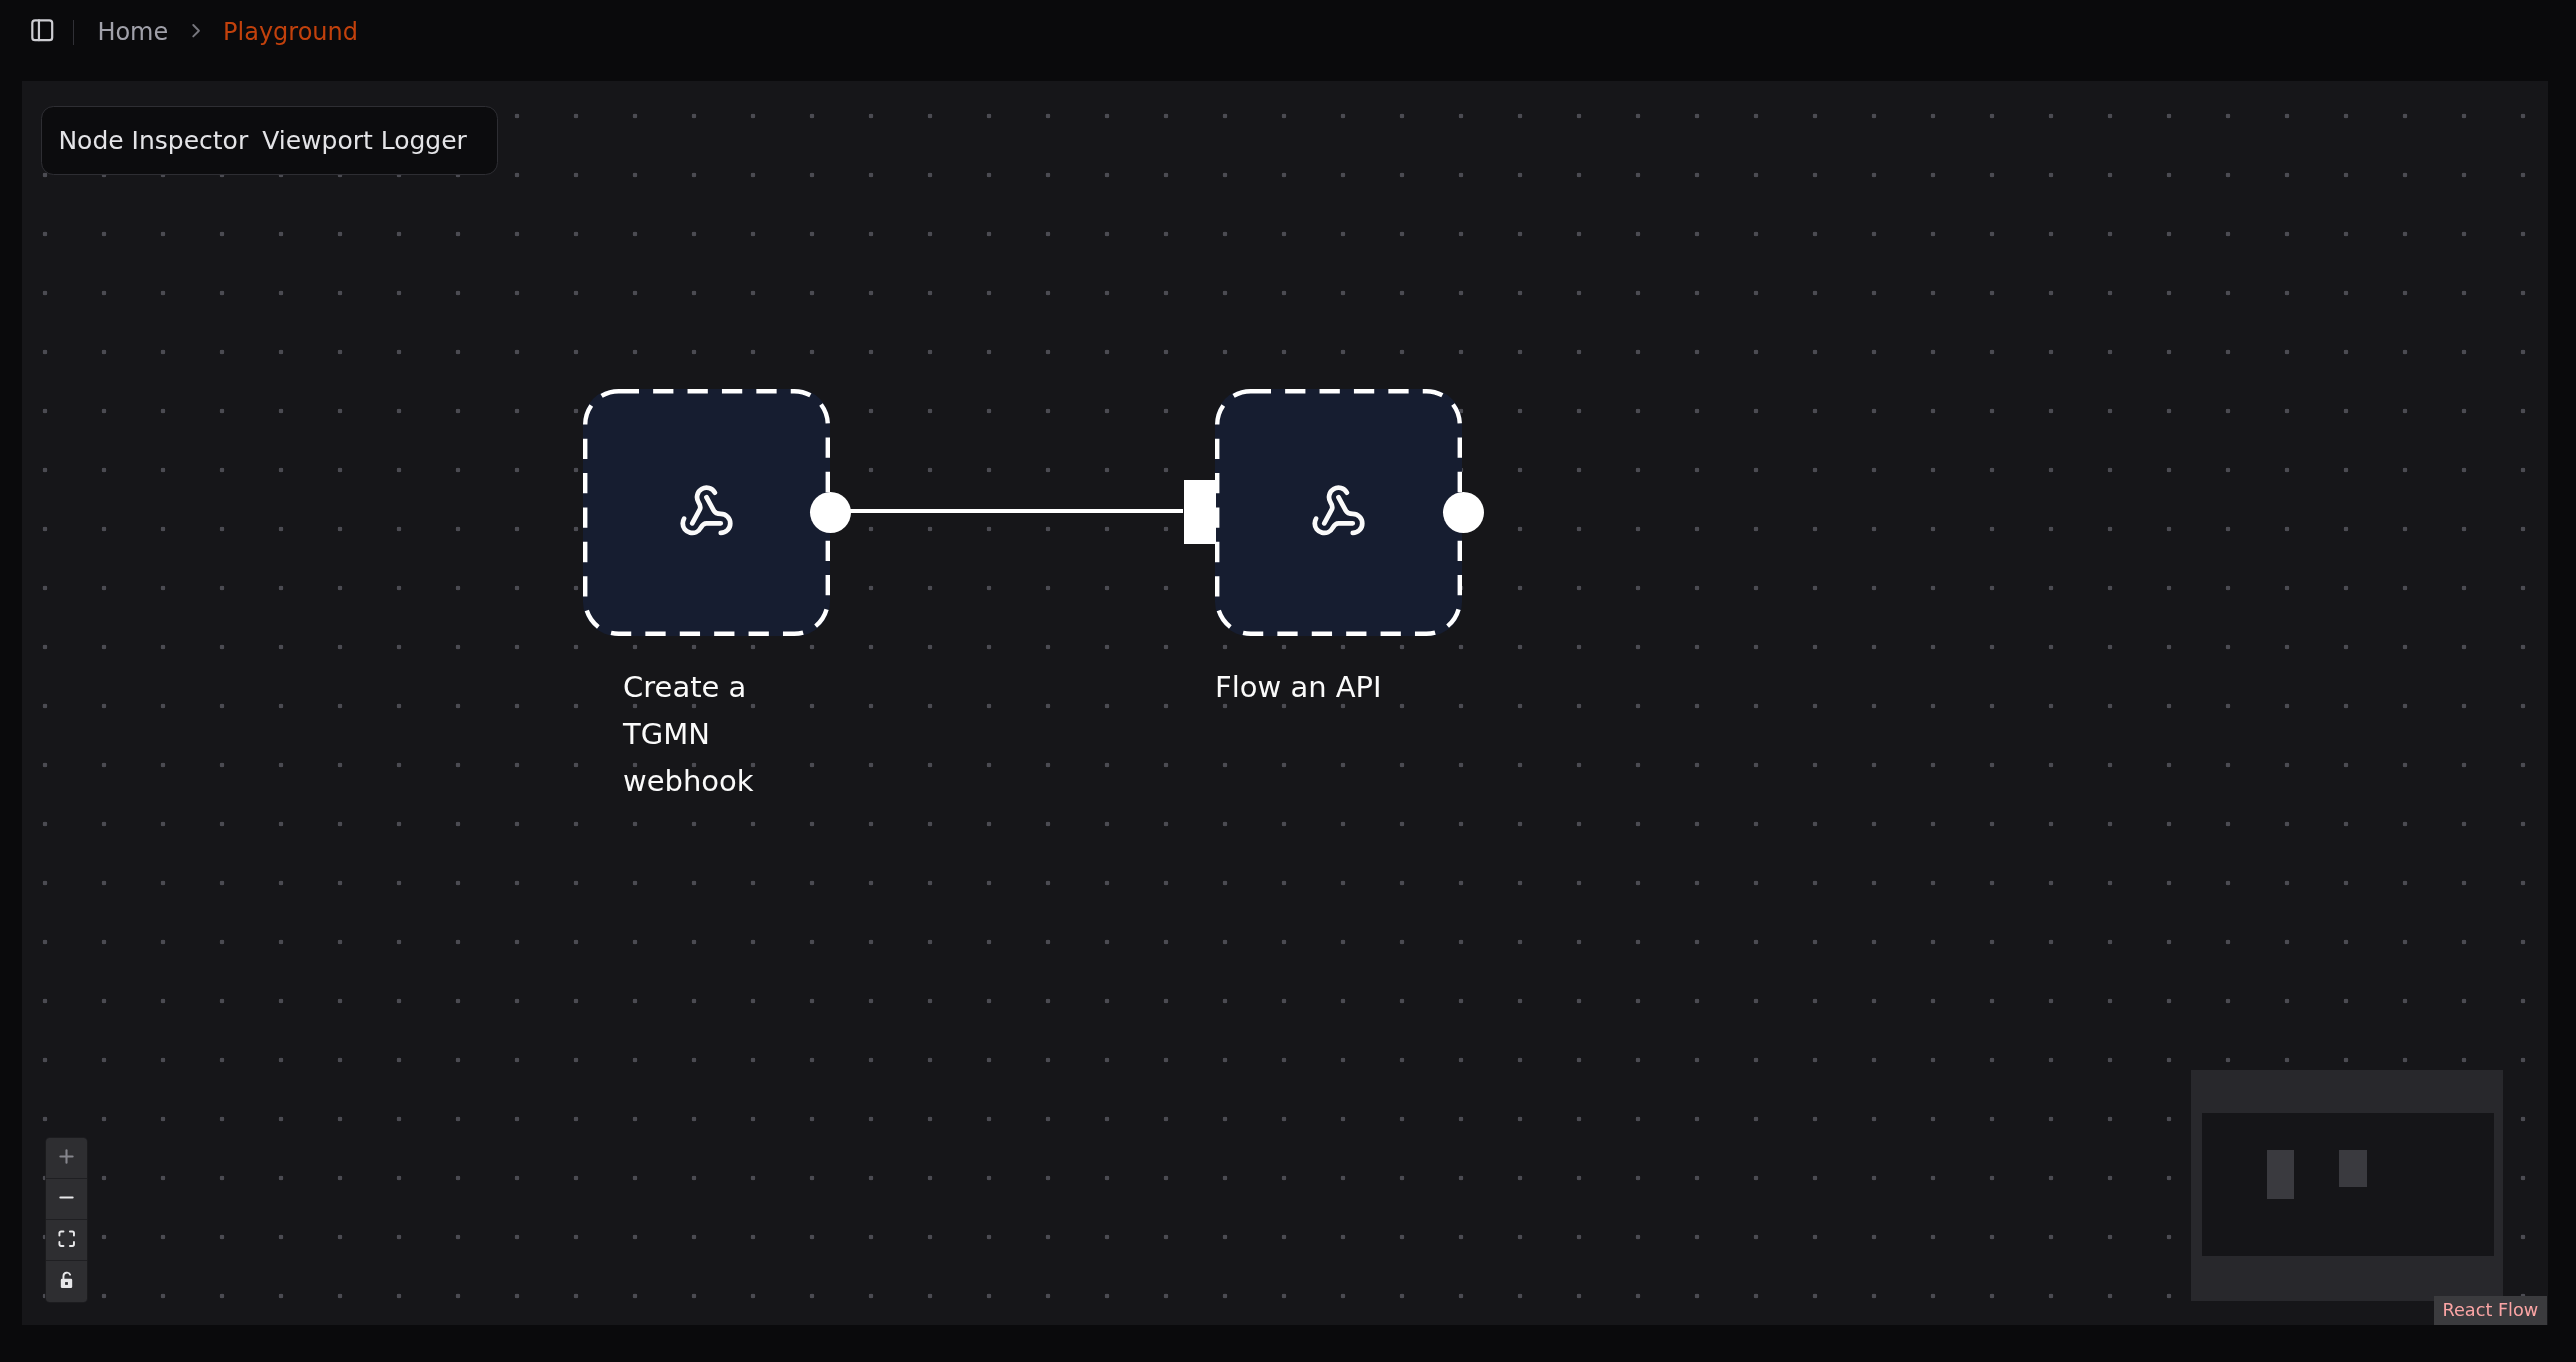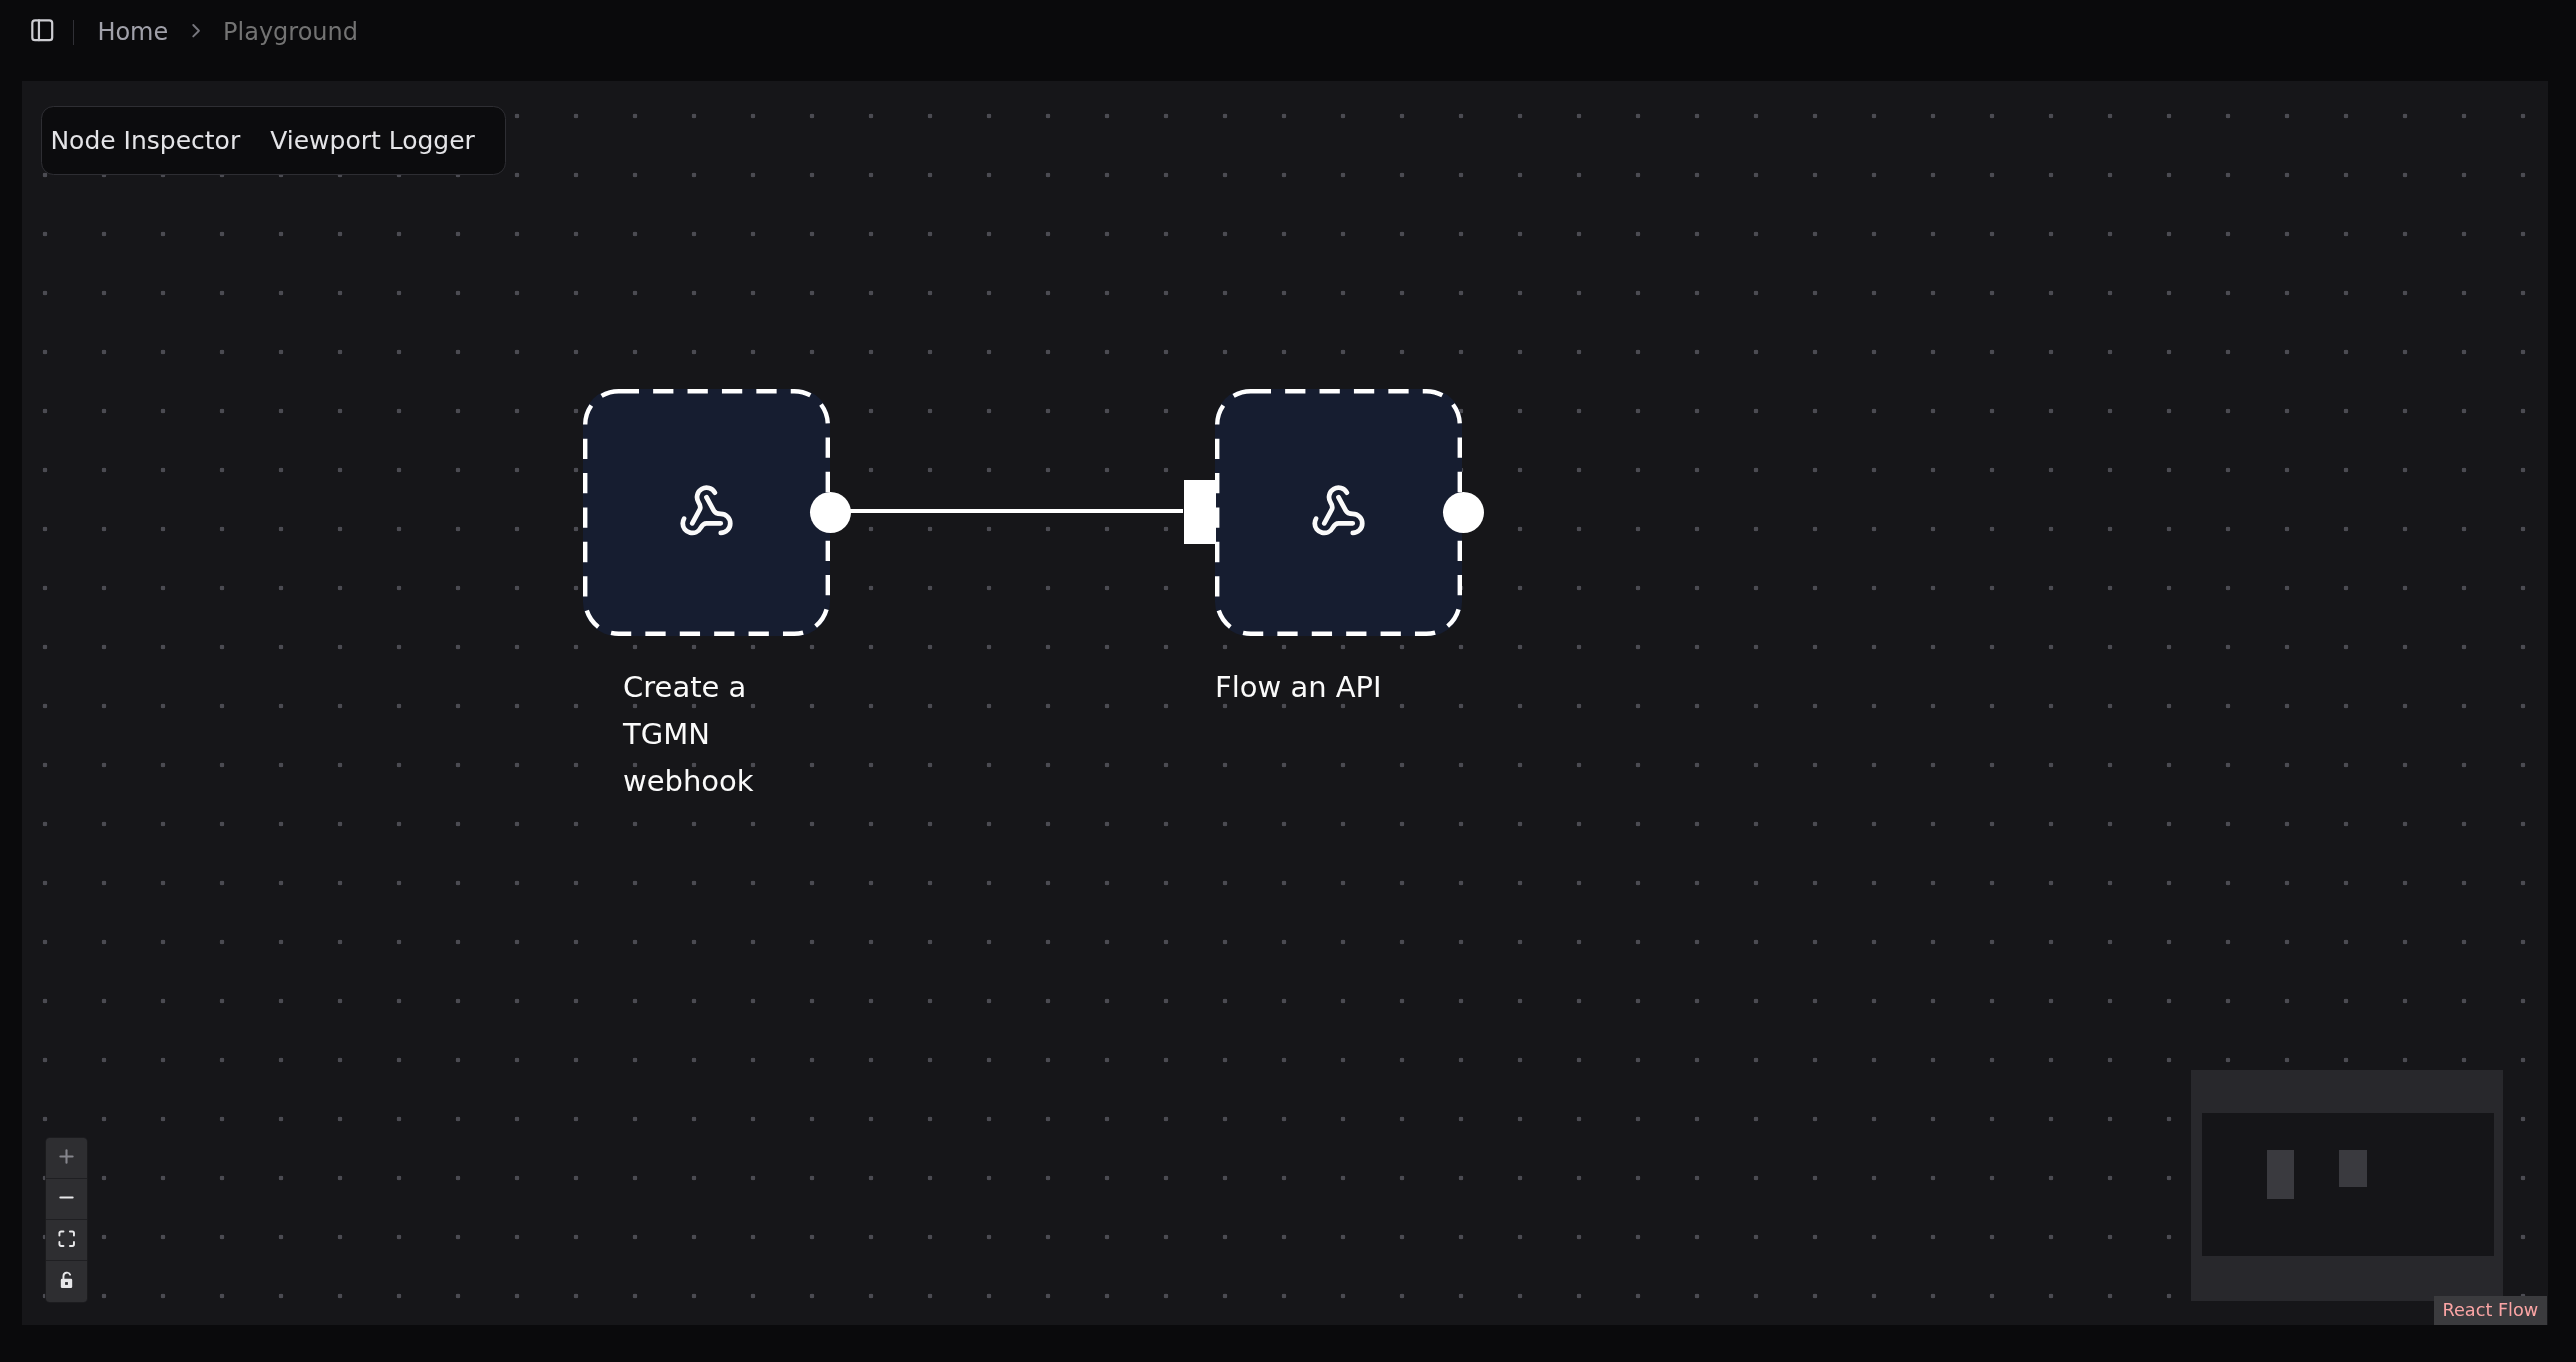--- a/index.html
+++ b/index.html
@@ -7,31 +7,31 @@
               font-family:"DejaVu Sans","Liberation Sans",sans-serif; }
 
   
   .topbar { position:absolute; left:0; top:0; width:2576px; height:64px;
             display:flex; align-items:center; padding-left:23px; background:#0a0a0c; }
   .sidebar-toggle { width:39px; height:39px; border:none; background:transparent; border-radius:7px;
                     display:flex; align-items:center; justify-content:center; cursor:pointer; }
   .vdiv { width:1.8px; height:25px; background:#303036; margin:0 23px 0 10.6px; }
   .breadcrumb { display:flex; align-items:flex-end; gap:17.7px; font-size:24px; }
   .crumb-link { color:#a1a1aa; text-decoration:none; }
-  .crumb-current { color:#737373; }
+  .crumb-current { color:#c2410c; }
 
   
   .canvas { position:absolute; left:22px; top:81px; width:2526px; height:1244px;
             background-color:#161619;
             background-image:radial-gradient(circle at 23px 35px, #4b4b52 2.1px, transparent 2.6px);
             background-size:59px 59px; }
 
   
-  .dbg-panel { position:absolute; left:19.4px; top:25px; height:69px; padding:0 30px 0 8px;
-               display:flex; align-items:center; gap:30px;
+  .dbg-panel { position:absolute; left:19.4px; top:25px; height:69px; padding:0 30px 0 16px;
+               display:flex; align-items:center; gap:14px;
                background:#0c0c0e; border:1.8px solid #2e2e33; border-radius:12.4px; }
   .dbg-tab { background:none; border:none; color:#e4e4e7; font-size:25px; font-weight:500;
              font-family:inherit; cursor:pointer; }
 
   
   .node { position:absolute; width:247px; height:247px; background:#161d30; border-radius:34px;
           display:flex; align-items:center; justify-content:center; }
   .node-1 { left:561px; top:308px; }
   .node-2 { left:1193px; top:308px; }
   .dash-border { position:absolute; inset:0; pointer-events:none; }

